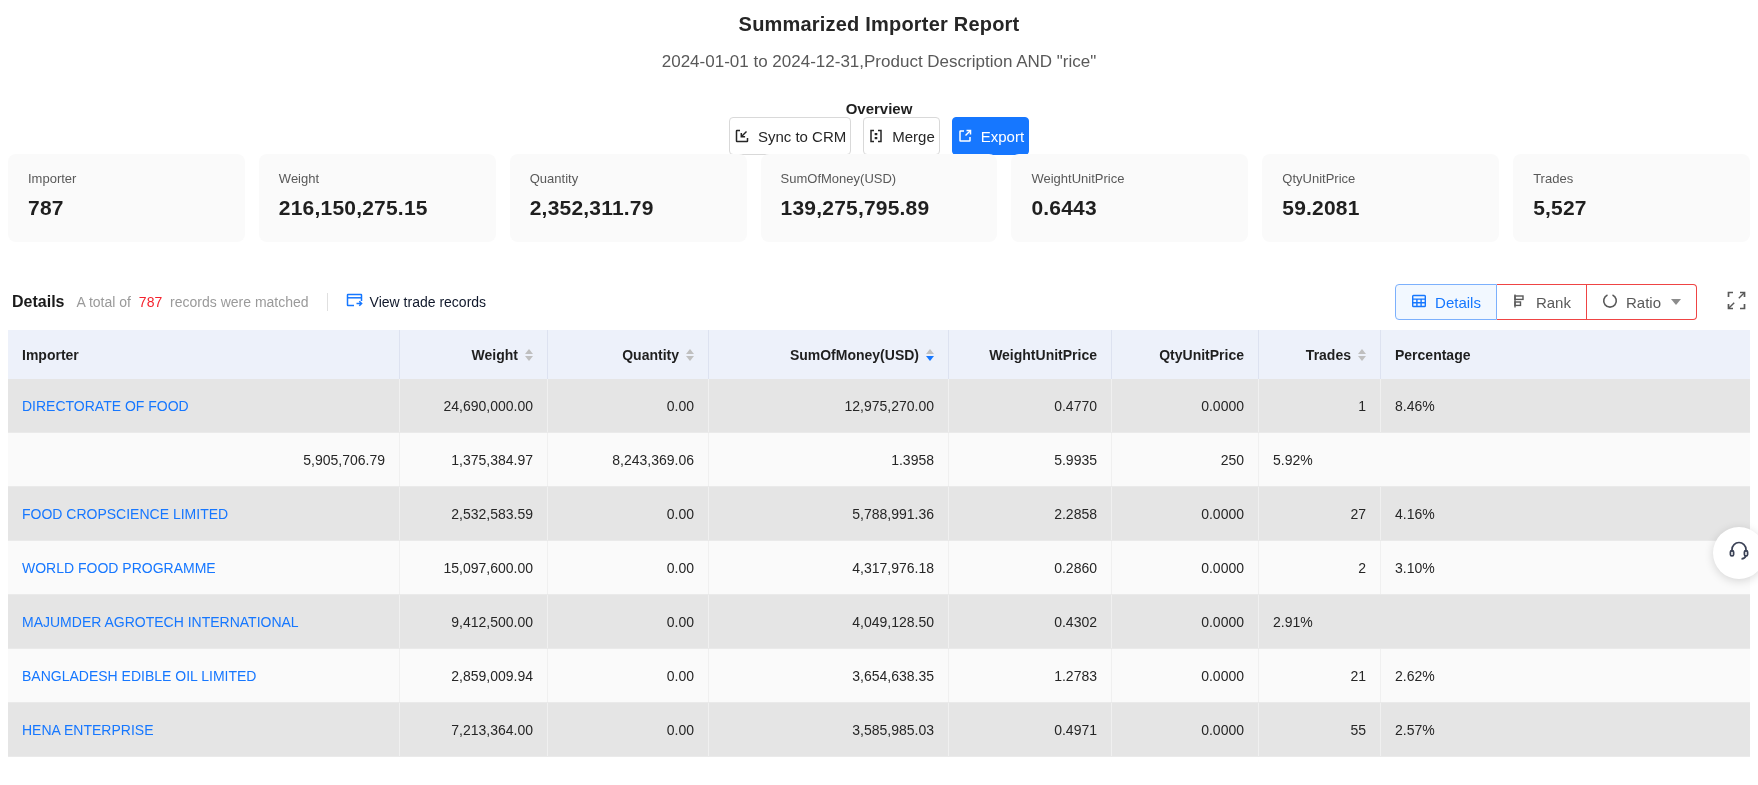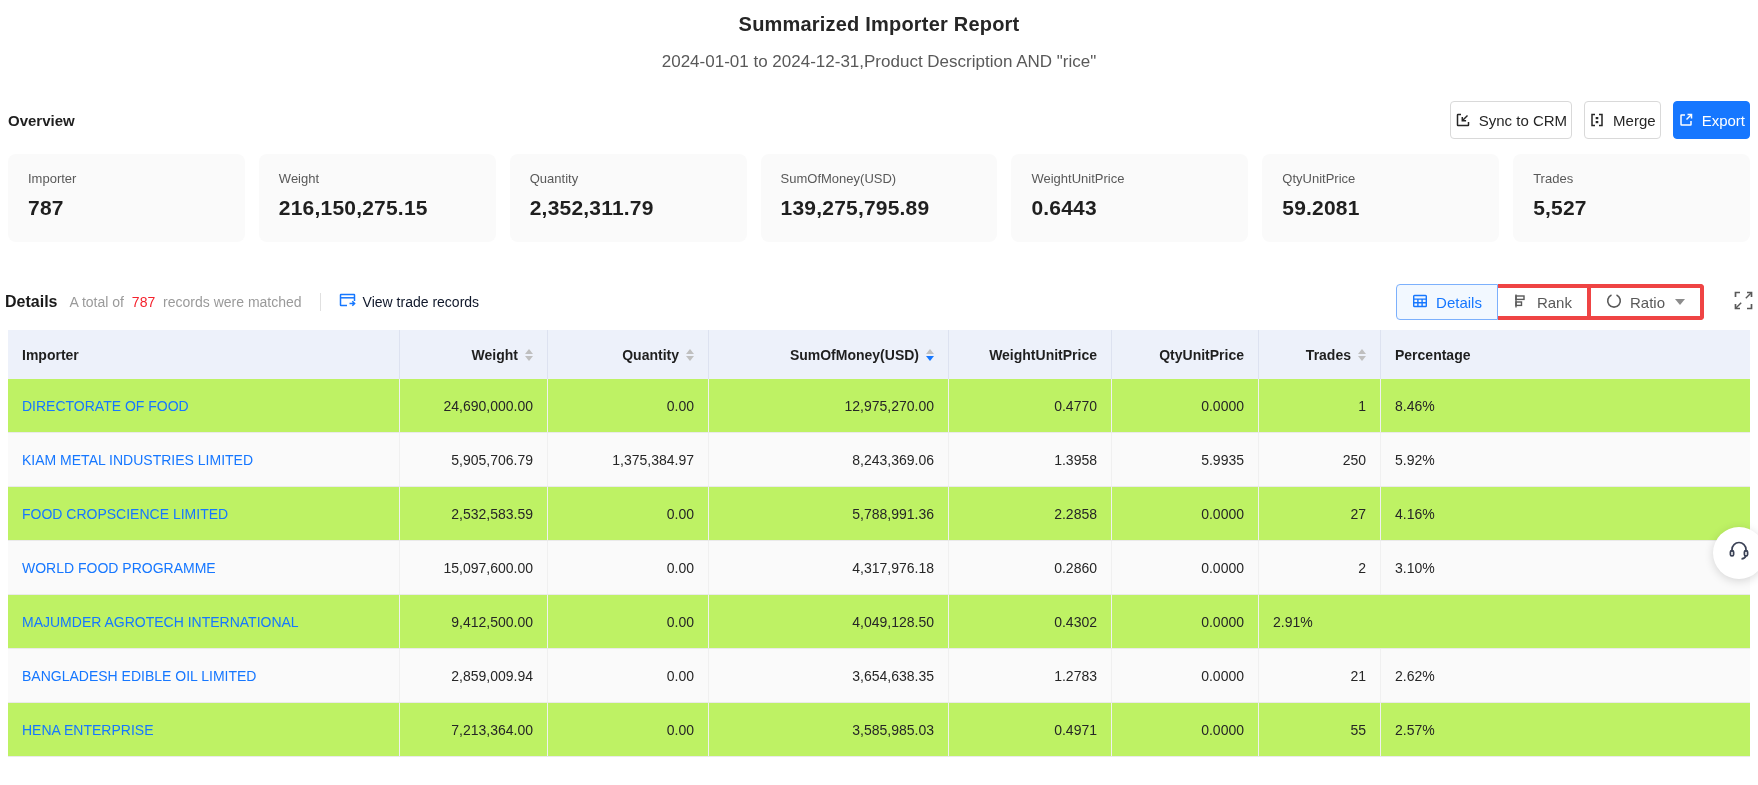--- a/index.html
+++ b/index.html
@@ -6,50 +6,50 @@
   html,body { width:1758px; height:785px; overflow:hidden; background:#fff;
     font-family:"Liberation Sans", sans-serif; color:#262626; position:relative; }
 
   
   .report-head { text-align:center; padding-top:13px; }
   .report-title { font-size:20px; font-weight:600; color:#262626; letter-spacing:.2px; }
   .report-subtitle { margin-top:16px; font-size:17px; color:#595959; }
 
   
   .overview-bar { display:flex; align-items:center; justify-content:space-between;
-    padding:0 8px; margin-top:28px; height:40px; }
+    padding:0 8px; margin-top:28px; height:40px;flex-direction:column; }
   .section-heading { font-size:15px; font-weight:700; color:#1f1f1f; }
   .action-group { display:flex; gap:12px; }
   .btn { display:flex; align-items:center; gap:8px; height:38px; padding:0 4px;
     border:1px solid #d9d9d9; border-radius:4px; background:#fff; font-size:15px;
     color:#262626; cursor:pointer; }
   .btn svg { display:block; }
   .btn-primary { background:#1677ff; border-color:#1677ff; color:#fff; }
 
   
   .stats-row { display:flex; gap:14px; padding:0 8px; margin-top:14px; }
   .stat-card { flex:1 1 0; background:#fafafa; border-radius:8px; height:88px;
     padding:17px 20px 0 20px; }
   .stat-label { font-size:13px; color:#595959; }
   .stat-value { margin-top:10px; font-size:21px; font-weight:700; color:#1f1f1f; letter-spacing:.2px; }
 
   
   .details-bar { display:flex; align-items:center; justify-content:space-between;
-    padding:0 5px; margin-top:40px; height:40px; }
+    padding:0 12px; margin-top:40px; height:40px; }
   .details-left { display:flex; align-items:center; }
   .details-heading { font-size:16px; font-weight:700; color:#1a1a1a; }
   .match-text { margin-left:12px; font-size:14px; color:#9a9a9a; }
   .match-count { color:#f5222d; padding:0 4px; }
   .v-divider { width:1px; height:18px; background:#e0e0e0; margin:0 18px; }
   .view-link { display:flex; align-items:center; gap:7px; font-size:14px; color:#0f172a; cursor:pointer; }
 
   .details-right { display:flex; align-items:center; gap:30px; }
   .seg-group { display:flex; }
   .seg { display:flex; align-items:center; gap:8px; height:36px; padding:0 15px;
-    font-size:15px; color:#595959; border:4px solid #ef4444; background:#fff; cursor:pointer; }
+    font-size:15px; color:#595959; border:1px solid #ef4444; background:#fff; cursor:pointer; }
   .seg.active { border:1px solid #7cb0fc; background:#f2f8ff; color:#1677ff;
     border-radius:4px 0 0 4px; }
   .seg.mid { border-left:none; }
   .seg.last { border-left:none; border-radius:0 4px 4px 0; }
   .caret-down { width:0; height:0; border-left:5px solid transparent;
     border-right:5px solid transparent; border-top:6px solid #8c8c8c; margin-left:2px; }
 
   
   .table-wrap { margin:8px 8px 0 8px; }
   .tr, .thead { display:grid;
@@ -59,21 +59,21 @@
     padding:0 14px; border-right:1px solid #dde2f0; }
   .th:last-child { border-right:none; }
   .th.right { justify-content:flex-end; }
   .sorter { display:flex; flex-direction:column; gap:2px; margin-left:7px; cursor:pointer; }
   .tri-up { width:0; height:0; border-left:4.5px solid transparent; border-right:4.5px solid transparent;
     border-bottom:5.5px solid #bfbfbf; }
   .tri-down { width:0; height:0; border-left:4.5px solid transparent; border-right:4.5px solid transparent;
     border-top:5.5px solid #bfbfbf; }
   .tri-down.on { border-top-color:#1677ff; }
 
-  .tr { height:54px; border-bottom:1px solid #eaeaea; background:#bef264; }
+  .tr { height:54px; border-bottom:1px solid #eaeaea; background:#e5e5e5; }
   .tr.alt { background:#fafafa; }
   .td { display:flex; align-items:center; font-size:14px; color:#262626;
     padding:0 14px; border-right:1px solid #f0f0f0; }
   .td:last-child { border-right:none; }
   .td.right { justify-content:flex-end; }
   .importer-link { color:#1677ff; cursor:pointer; text-decoration:none; }
 
   
   .float-help { position:absolute; right:-7px; top:527; top:527px; width:52px; height:52px;
     border-radius:50%; background:#fff; box-shadow:0 2px 10px rgba(0,0,0,.15);
@@ -268,23 +268,20 @@
         </div>
         <div class="td right">24,690,000.00</div>
         <div class="td right">0.00</div>
         <div class="td right">12,975,270.00</div>
         <div class="td right">0.4770</div>
         <div class="td right">0.0000</div>
         <div class="td right">1</div>
         <div class="td ">8.46%</div>
       </div>
       <div class="tr alt">
-        <div class="td ">
-          <a class="importer-link">KIAM METAL INDUSTRIES LIMITED</a>
-        </div>
         <div class="td right">5,905,706.79</div>
         <div class="td right">1,375,384.97</div>
         <div class="td right">8,243,369.06</div>
         <div class="td right">1.3958</div>
         <div class="td right">5.9935</div>
         <div class="td right">250</div>
         <div class="td ">5.92%</div>
       </div>
       <div class="tr">
         <div class="td ">

